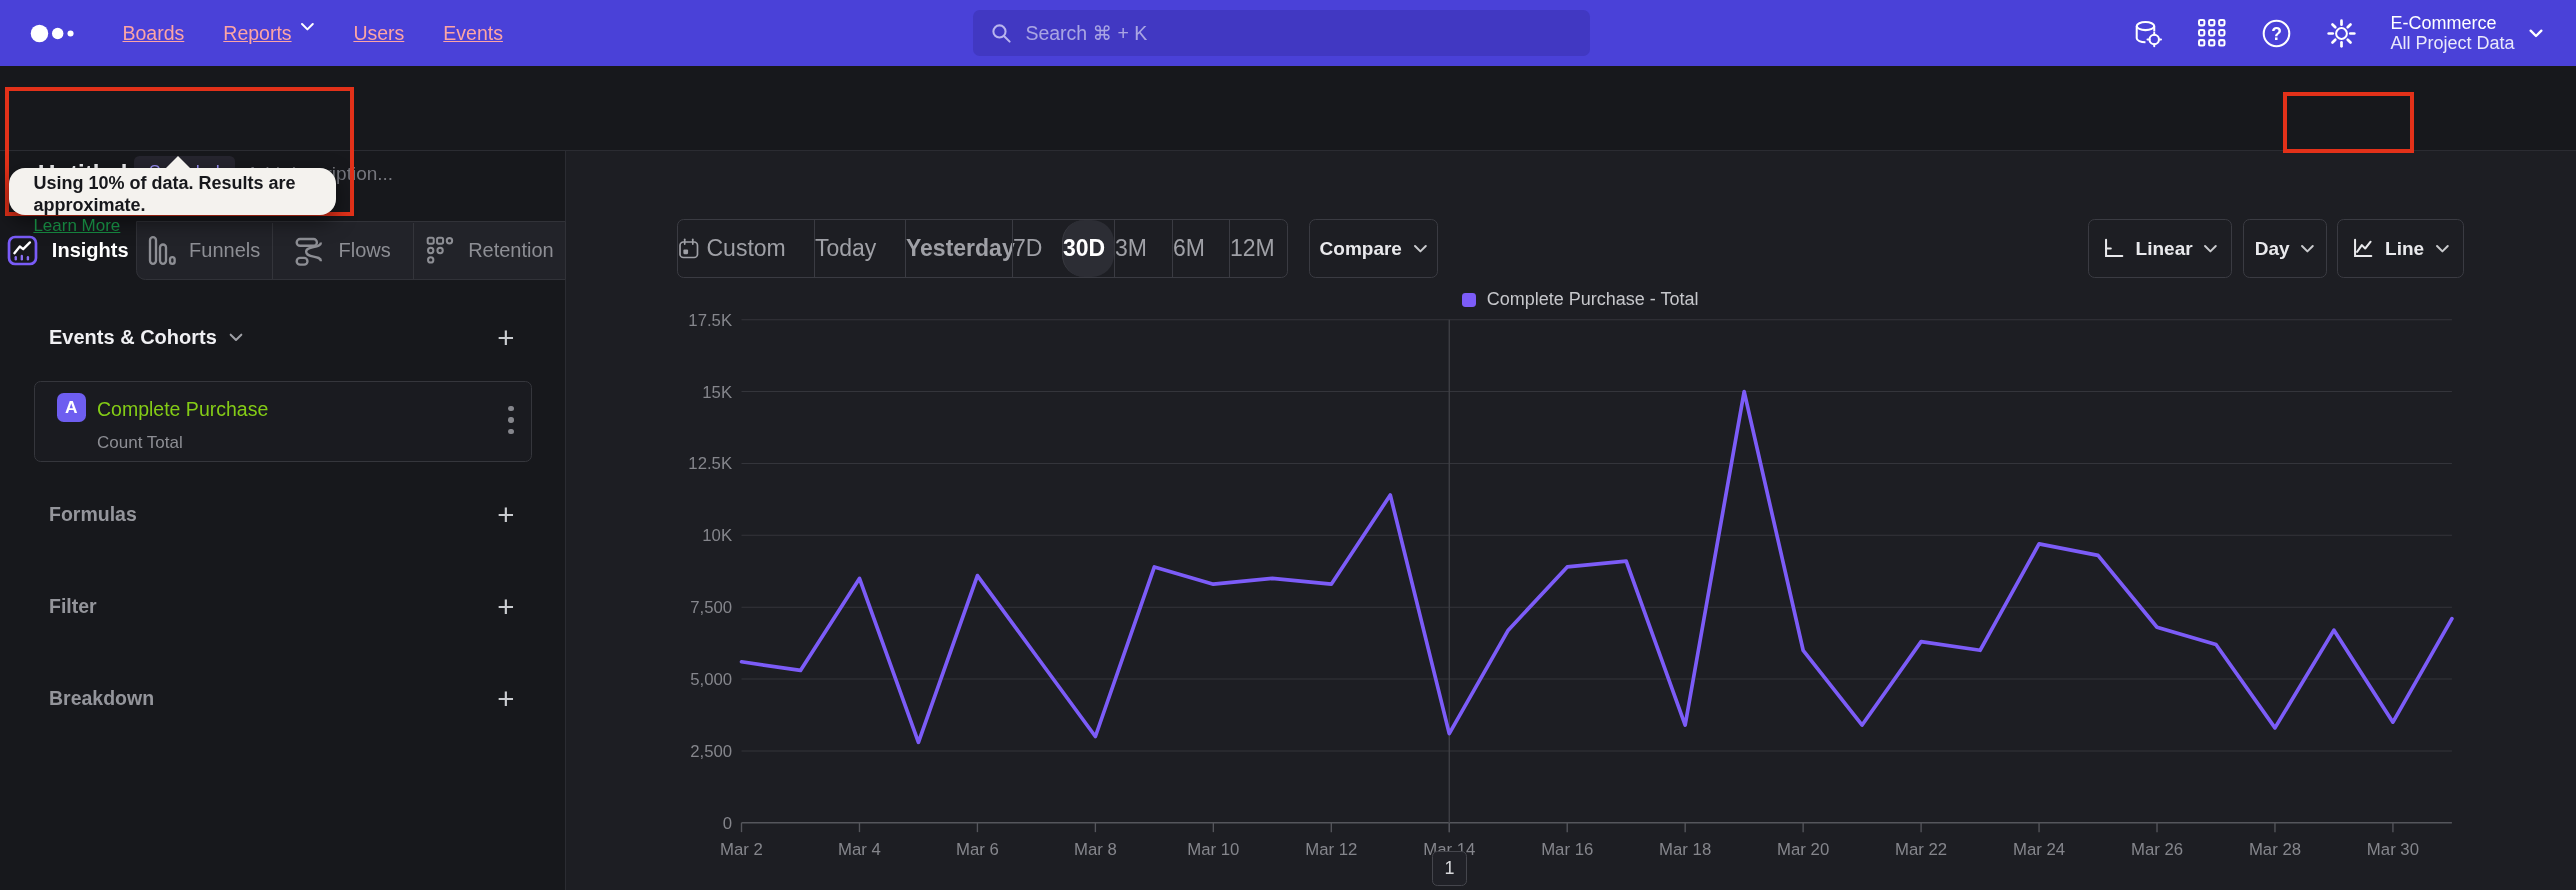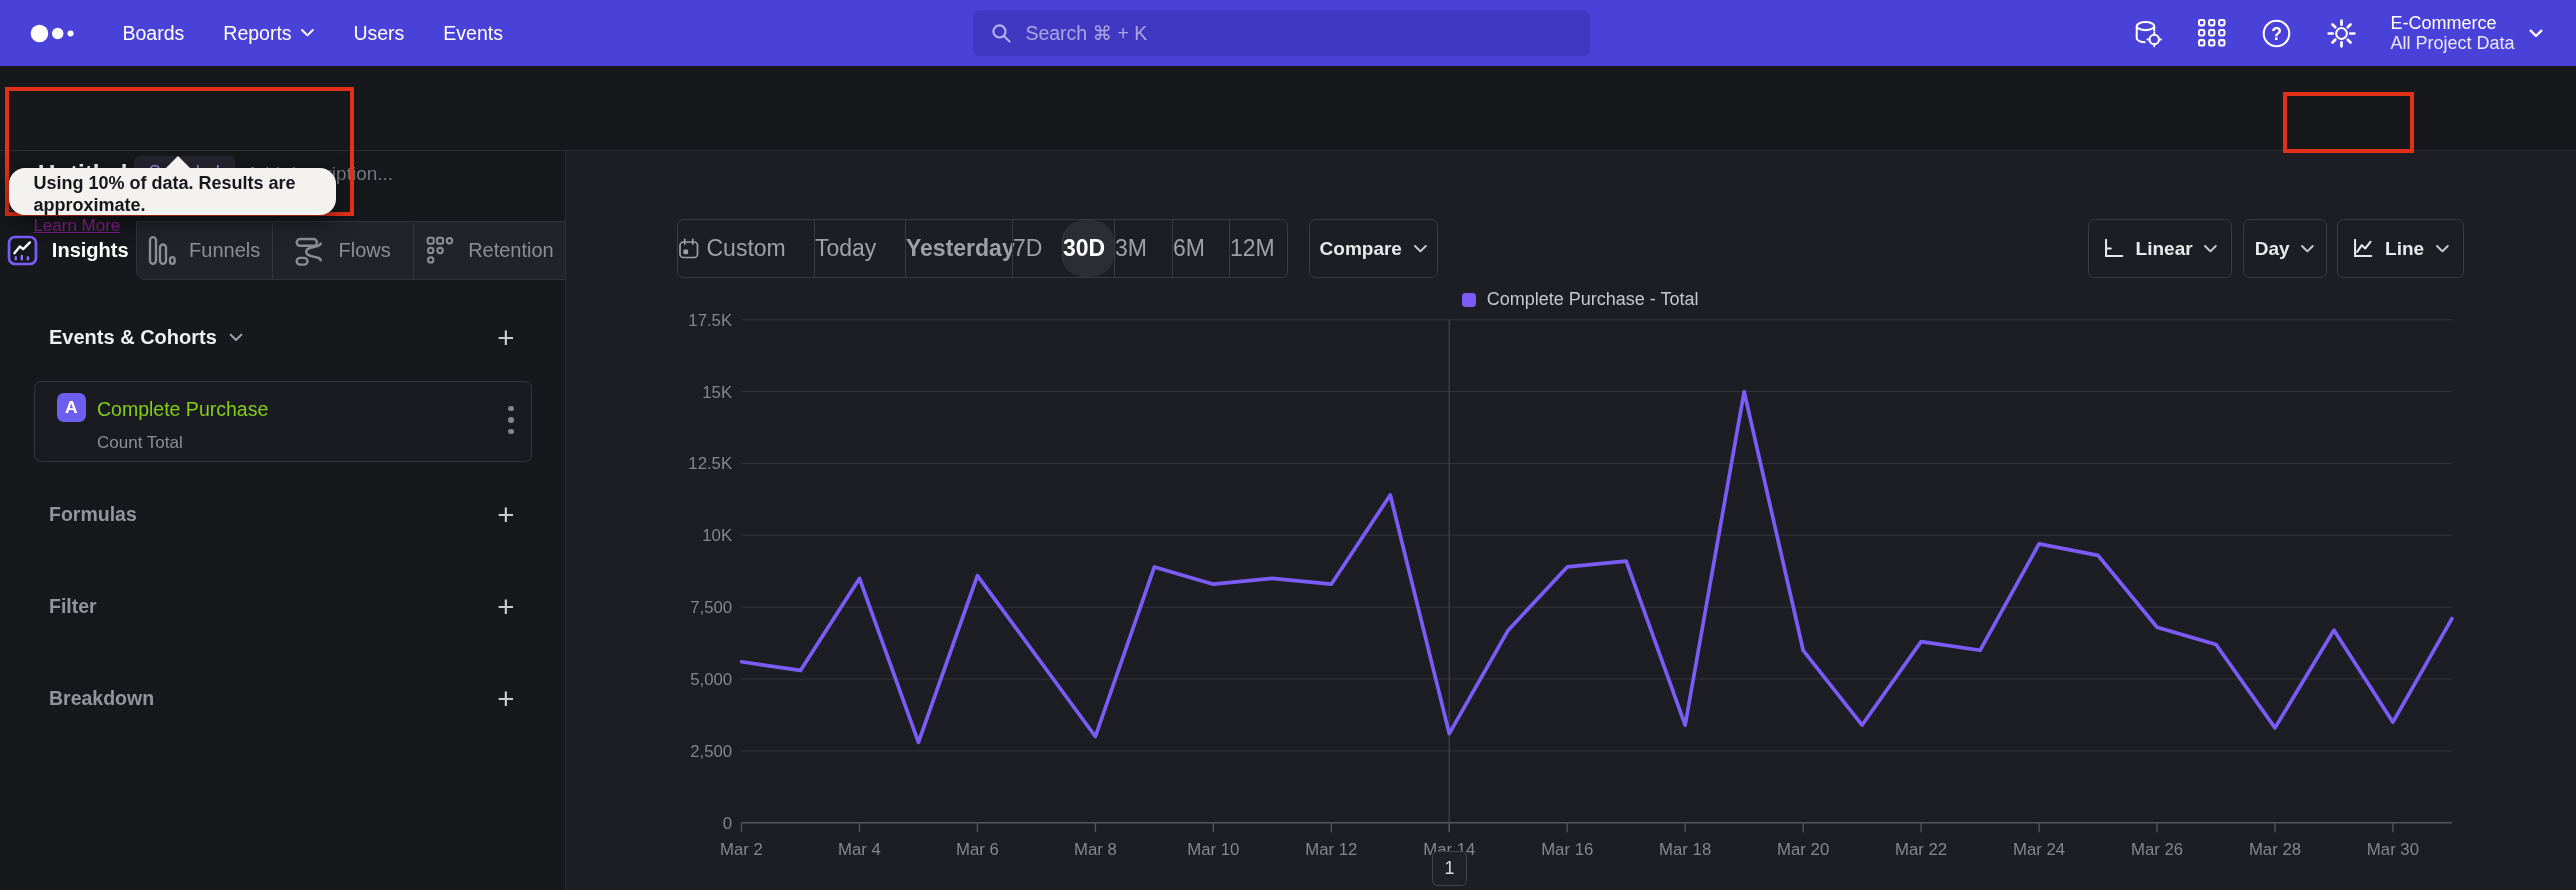--- a/index.html
+++ b/index.html
@@ -3,21 +3,21 @@
 <meta charset="utf-8">
 <style>
   * { margin:0; padding:0; box-sizing:border-box; }
   html,body { background:#0e0f12; }
   body { font-family:"Liberation Sans", sans-serif; }
   #app { position:relative; width:2576px; height:890px; background:#17181c; overflow:hidden; }
 
   
   .navbar { position:absolute; left:0; top:0; width:2576px; height:66px; background:#4a41d8; }
   .nav-left { position:absolute; left:29.5px; top:0; height:66px; display:flex; align-items:center; gap:39px; }
-  .nav-item { color:#ffffff; font-size:19.5px; display:flex; align-items:center; gap:8px; cursor:default; }
+  .nav-item { color:#fca5a5; font-size:19.5px; display:flex; gap:8px; cursor:default;text-decoration:underline; }
   .logo { display:flex; align-items:center; gap:5.4px; margin-right:4px; }
   .search-box { position:absolute; left:973px; top:10px; width:617px; height:46px; background:#4138c2;
                 border-radius:6.7px; display:flex; align-items:center; padding-left:17.4px; gap:12px; }
   .search-box span { color:rgba(255,255,255,0.55); font-size:19.5px; }
   .nav-right { position:absolute; right:32px; top:0; height:66px; display:flex; align-items:center; gap:34px; }
   .project-switcher { display:flex; align-items:center; gap:13.4px; color:#fff; }
   .project-name { font-size:18px; font-weight:normal; line-height:21.5px; }
   .project-sub { font-size:18px; color:rgba(255,255,255,0.88); line-height:19px; }
 
   
@@ -36,21 +36,21 @@
   .save-btn { width:66px; height:46px; background:#6f66ee; border-radius:6.7px; color:#fff; font-size:19.5px; font-weight:bold;
               display:flex; align-items:center; justify-content:center; }
 
   
   .red-box { position:absolute; border:4px solid #e33119; pointer-events:none; z-index:40; }
   .tooltip { position:absolute; left:9.4px; top:168px; width:327px; height:47px; background:#f4f2ee; border-radius:16px;
              box-shadow:0 6.7px 20px rgba(0,0,0,0.5); z-index:41; padding:5.4px 0 0 24px; }
   .tooltip::before { content:""; position:absolute; left:156px; top:-12px; border-left:13.4px solid transparent;
                      border-right:13.4px solid transparent; border-bottom:13.4px solid #f4f2ee; }
   .tooltip .tt-main { font-size:18px; font-weight:bold; color:#17181c; line-height:21.5px; }
-  .tooltip .tt-link { font-size:17px; color:#701a75; text-decoration:underline; line-height:20px; }
+  .tooltip .tt-link { font-size:17px; color:#15803d; text-decoration:underline; line-height:20px; }
 
   
   .tabs-inactive-block { position:absolute; left:136px; top:221px; width:430px; height:59px; background:#222329;
                          border:1.3px solid #313238; border-radius:0 0 0 9.4px; }
   .tab { position:absolute; top:221px; height:59px; display:flex; align-items:center; justify-content:center; gap:13.4px; z-index:2; }
   .tab-label { font-size:20px; color:#8d8e94; }
   .tab.active .tab-label { color:#ffffff; font-weight:bold; }
   .tab-div { position:absolute; top:223px; width:1.3px; height:56px; background:#34353b; z-index:3; }
 
   

